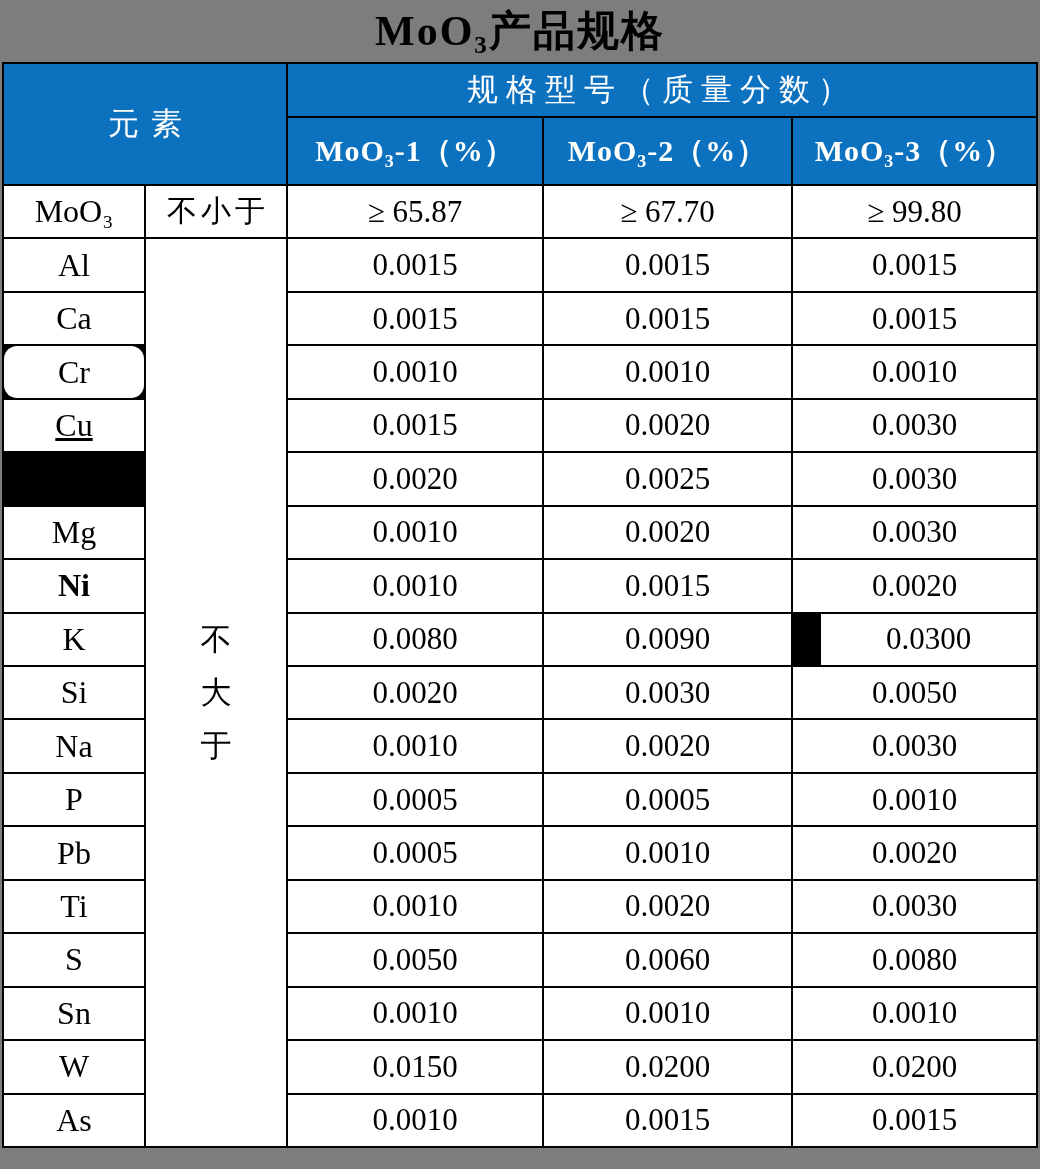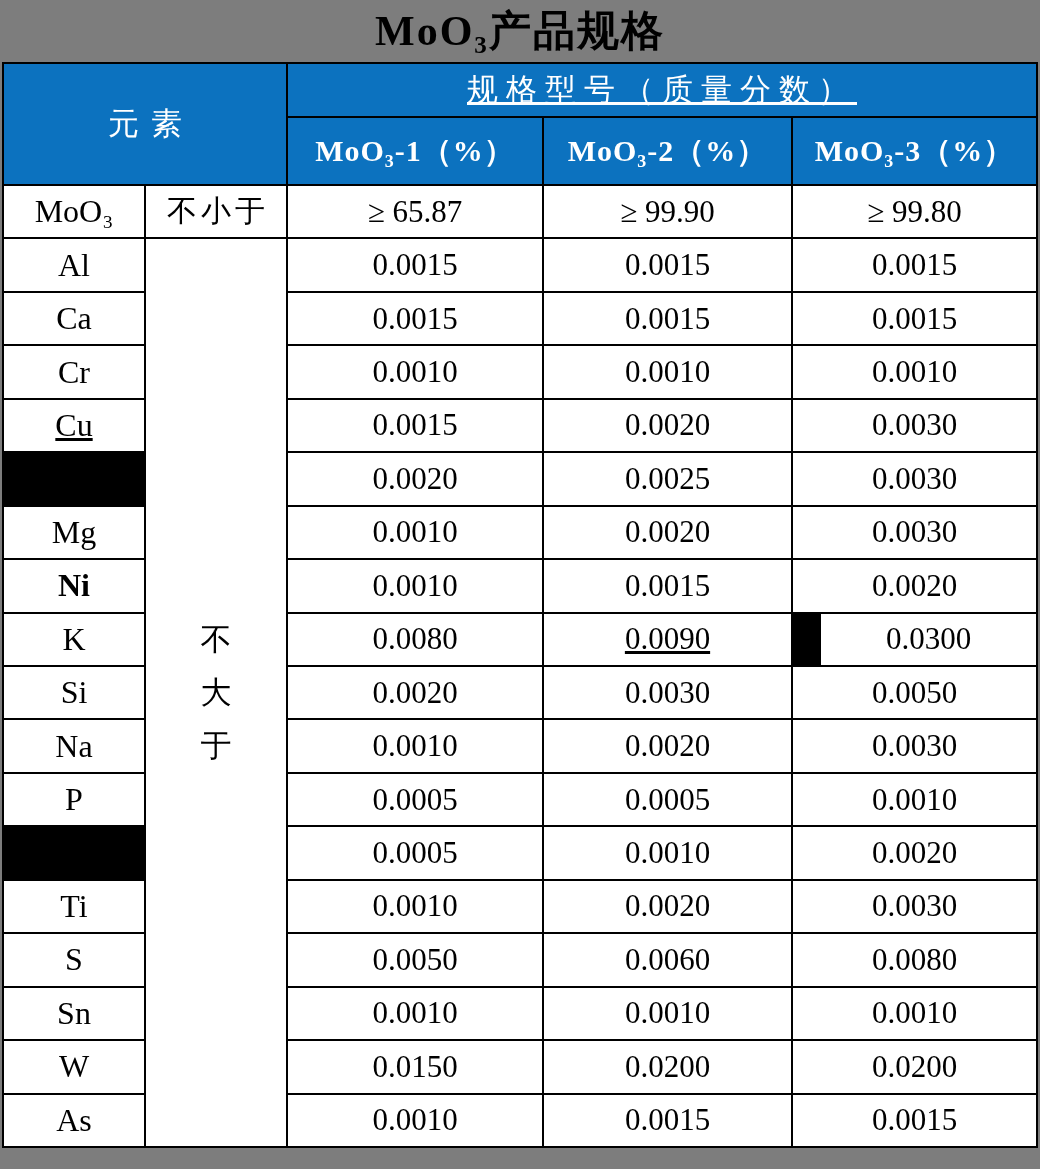--- a/index.html
+++ b/index.html
@@ -70,48 +70,48 @@
 </head>
 <body>
 
 <div class="title-band">
   <div class="page-title">MoO₃产品规格</div>
 </div>
 
 <div class="spec-grid">
 
   <div class="cell th cjk-head" style="grid-area: 1 / 1 / 3 / 3">元素</div>
-  <div class="cell th cjk-head" style="grid-area: 1 / 3 / 2 / 6; letter-spacing: 8px; padding-left: 0; text-decoration: underline;">规格型号（质量分数）</div>
+  <div class="cell th cjk-head" style="grid-area: 1 / 3 / 2 / 6; letter-spacing: 8px; padding-left: 0;">规格型号（质量分数）</div>
   <div class="cell th sub-head" style="grid-area: 2 / 3">MoO₃-1（%）</div>
   <div class="cell th sub-head" style="grid-area: 2 / 4">MoO₃-2（%）</div>
   <div class="cell th sub-head" style="grid-area: 2 / 5">MoO₃-3（%）</div>
 
   <div class="cell el" style="grid-area: 3 / 1">MoO₃</div>
   <div class="cell limit-h" style="grid-area: 3 / 2">不小于</div>
   <div class="cell val" style="grid-area: 3 / 3">≥ 65.87</div>
-  <div class="cell val" style="grid-area: 3 / 4">≥ 99.90</div>
+  <div class="cell val" style="grid-area: 3 / 4">≥ 67.70</div>
   <div class="cell val" style="grid-area: 3 / 5">≥ 99.80</div>
 
   <div class="cell limit-v" style="grid-area: 4 / 2 / 21 / 3">
     <span>不</span>
     <span>大</span>
     <span>于</span>
   </div>
 
     <div class="cell el" style="grid-area: 4 / 1;">Al</div>
     <div class="cell val" style="grid-area: 4 / 3;">0.0015</div>
     <div class="cell val" style="grid-area: 4 / 4;">0.0015</div>
     <div class="cell val" style="grid-area: 4 / 5;">0.0015</div>
 
     <div class="cell el" style="grid-area: 5 / 1;">Ca</div>
     <div class="cell val" style="grid-area: 5 / 3;">0.0015</div>
     <div class="cell val" style="grid-area: 5 / 4;">0.0015</div>
     <div class="cell val" style="grid-area: 5 / 5;">0.0015</div>
 
-    <div class="cell el" style="grid-area: 6 / 1;">Cr</div>
+    <div class="cell el" style="grid-area: 6 / 1; border-radius: 13px;">Cr</div>
     <div class="cell val" style="grid-area: 6 / 3;">0.0010</div>
     <div class="cell val" style="grid-area: 6 / 4;">0.0010</div>
     <div class="cell val" style="grid-area: 6 / 5;">0.0010</div>
 
     <div class="cell el" style="grid-area: 7 / 1; text-decoration: underline;">Cu</div>
     <div class="cell val" style="grid-area: 7 / 3;">0.0015</div>
     <div class="cell val" style="grid-area: 7 / 4;">0.0020</div>
     <div class="cell val" style="grid-area: 7 / 5;">0.0030</div>
 
     <div class="cell val" style="grid-area: 8 / 3;">0.0020</div>
@@ -123,38 +123,39 @@
     <div class="cell val" style="grid-area: 9 / 4;">0.0020</div>
     <div class="cell val" style="grid-area: 9 / 5;">0.0030</div>
 
     <div class="cell el" style="grid-area: 10 / 1; font-weight: bold;">Ni</div>
     <div class="cell val" style="grid-area: 10 / 3;">0.0010</div>
     <div class="cell val" style="grid-area: 10 / 4;">0.0015</div>
     <div class="cell val" style="grid-area: 10 / 5;">0.0020</div>
 
     <div class="cell el" style="grid-area: 11 / 1;">K</div>
     <div class="cell val" style="grid-area: 11 / 3;">0.0080</div>
-    <div class="cell val" style="grid-area: 11 / 4; text-decoration: underline;">0.0090</div>
+    <div class="cell val" style="grid-area: 11 / 4;">0.0090</div>
     <div class="cell val" style="grid-area: 11 / 5; margin-left: 28px;">0.0300</div>
 
     <div class="cell el" style="grid-area: 12 / 1;">Si</div>
     <div class="cell val" style="grid-area: 12 / 3;">0.0020</div>
     <div class="cell val" style="grid-area: 12 / 4;">0.0030</div>
     <div class="cell val" style="grid-area: 12 / 5;">0.0050</div>
 
     <div class="cell el" style="grid-area: 13 / 1;">Na</div>
     <div class="cell val" style="grid-area: 13 / 3;">0.0010</div>
     <div class="cell val" style="grid-area: 13 / 4;">0.0020</div>
     <div class="cell val" style="grid-area: 13 / 5;">0.0030</div>
 
     <div class="cell el" style="grid-area: 14 / 1;">P</div>
     <div class="cell val" style="grid-area: 14 / 3;">0.0005</div>
     <div class="cell val" style="grid-area: 14 / 4;">0.0005</div>
     <div class="cell val" style="grid-area: 14 / 5;">0.0010</div>
 
+    <div class="cell el" style="grid-area: 15 / 1;">Pb</div>
     <div class="cell val" style="grid-area: 15 / 3;">0.0005</div>
     <div class="cell val" style="grid-area: 15 / 4;">0.0010</div>
     <div class="cell val" style="grid-area: 15 / 5;">0.0020</div>
 
     <div class="cell el" style="grid-area: 16 / 1;">Ti</div>
     <div class="cell val" style="grid-area: 16 / 3;">0.0010</div>
     <div class="cell val" style="grid-area: 16 / 4;">0.0020</div>
     <div class="cell val" style="grid-area: 16 / 5;">0.0030</div>
 
     <div class="cell el" style="grid-area: 17 / 1;">S</div>

